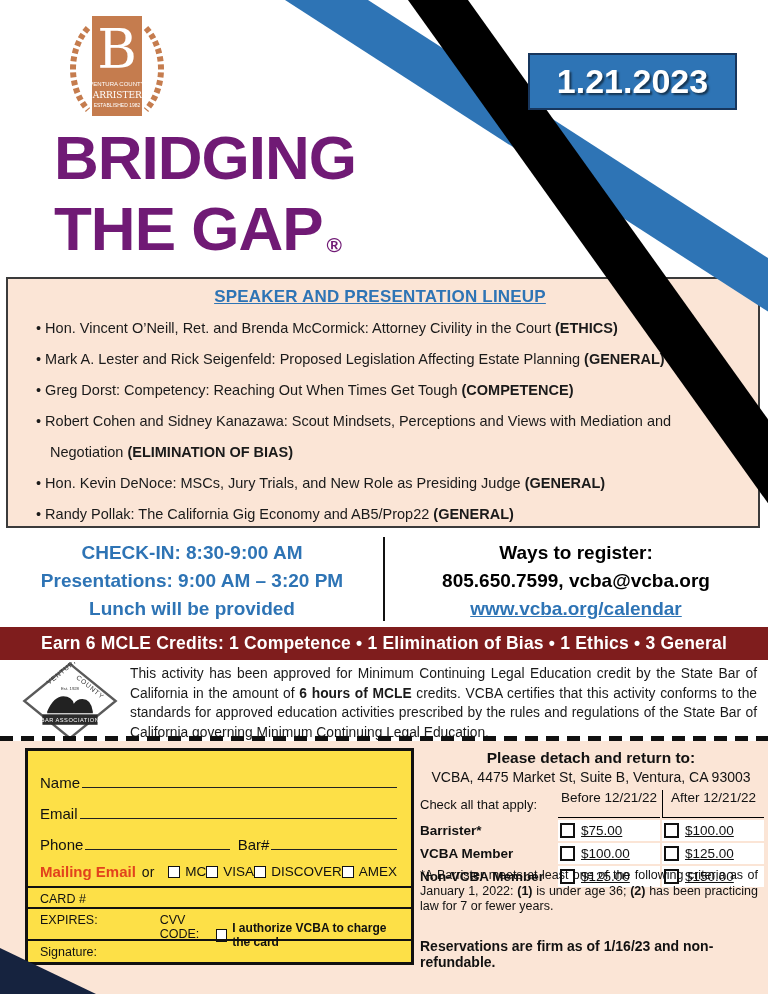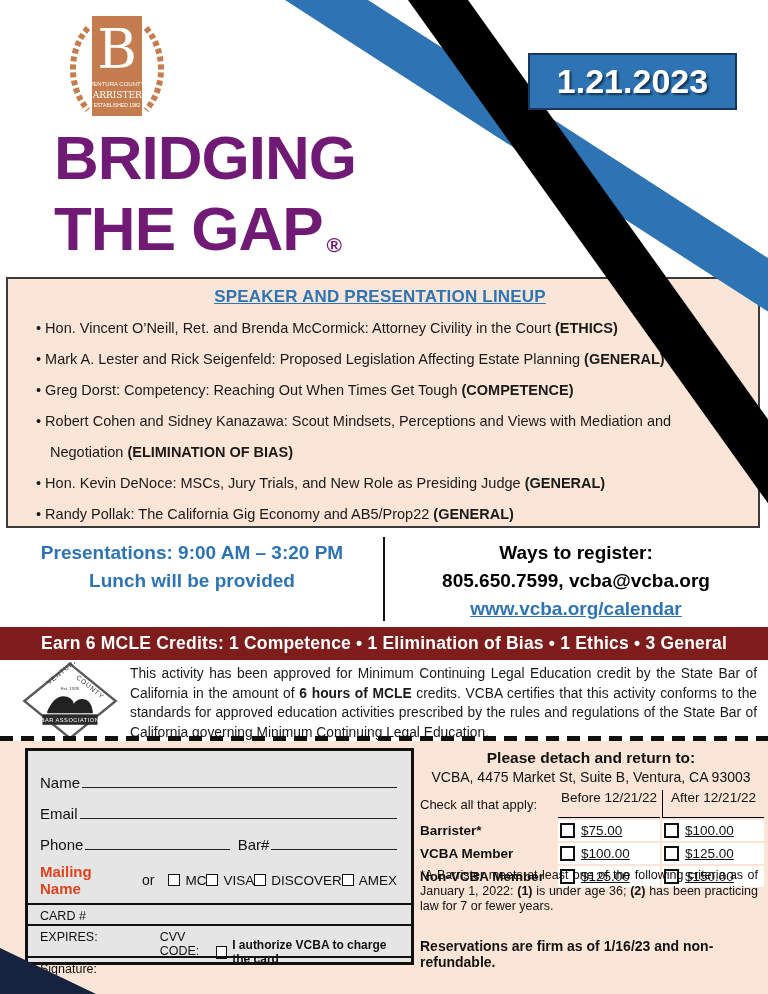--- a/index.html
+++ b/index.html
@@ -37,21 +37,21 @@
   
   #vcba-logo{position:absolute;left:20px;top:662px;z-index:2;}
   #approval-text{position:absolute;left:130px;top:664px;width:627px;z-index:2;
         font-size:13.8px;line-height:19.5px;text-align:justify;color:#1a1a1a;}
   
   #detach-line{position:absolute;left:0;top:736px;width:768px;height:5px;z-index:2;
         background:repeating-linear-gradient(90deg,#111 0 13px,transparent 13px 21px);}
   
   #bottom-bg{position:absolute;left:0;top:741px;width:768px;height:253px;background:#fbe5d6;z-index:1;}
   #form-box{position:absolute;left:25px;top:748px;width:389px;height:217px;z-index:2;
-        background:#e5e5e5;border:3px solid #111;box-sizing:border-box;
+        background:#fde047;border:3px solid #111;box-sizing:border-box;
         display:flex;flex-direction:column;}
   .fpad{padding:0 12px;}
   .field-row{display:flex;align-items:flex-end;font-size:15px;}
   .uline{flex:1;border-bottom:1.4px solid #222;margin:0 2px 3px 2px;height:14px;}
   #row-name{margin-top:22px;}
   #row-email{margin-top:13px;}
   #row-phone{margin-top:13px;}
   #row-pay{margin-top:10px;display:flex;align-items:center;font-size:14px;padding-bottom:6px;}
   #mailing-check{color:#e2421c;font-weight:bold;font-size:15px;}
   .pay-opts{display:flex;flex:1;justify-content:space-between;margin-left:14px;margin-right:2px;}
@@ -118,20 +118,21 @@
 
   <div id="date-badge">1.21.2023</div>
 
   <div id="title">
     <div>BRIDGING</div>
     <div><span>THE GAP</span><span class="reg">®</span></div>
   </div>
 
   <div id="schedule-row">
     <div id="schedule-col">
+      <div>CHECK-IN: 8:30-9:00 AM</div>
       <div>Presentations: 9:00 AM – 3:20 PM</div>
       <div>Lunch will be provided</div>
     </div>
     <div id="col-divider"></div>
     <div id="register-col">
       <div>Ways to register:</div>
       <div>805.650.7599, vcba@vcba.org</div>
       <div class="url">www.vcba.org/calendar</div>
     </div>
   </div>
@@ -165,21 +166,21 @@
       <span>Email</span>
       <span class="uline"></span>
     </div>
     <div id="row-phone" class="field-row fpad">
       <span>Phone</span>
       <span class="uline" style="flex:1.15"></span>
       <span style="margin-left:6px">Bar#</span>
       <span class="uline"></span>
     </div>
     <div id="row-pay" class="fpad">
-      <span id="mailing-check">Mailing Name</span>
+      <span id="mailing-check">Mailing Email</span>
       <span style="margin-left:6px">or</span>
       <span class="pay-opts">
           <span class="pay-opt">
             <span class="cbx"></span>
             <span>MC</span>
           </span>
           <span class="pay-opt">
             <span class="cbx"></span>
             <span>VISA</span>
           </span>

